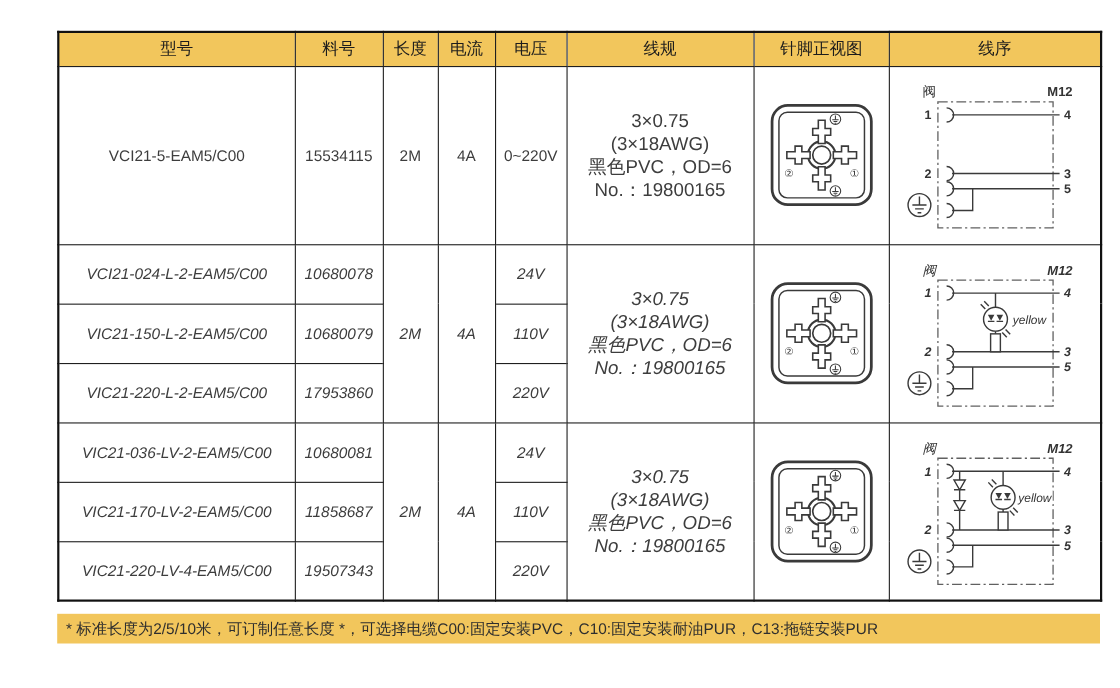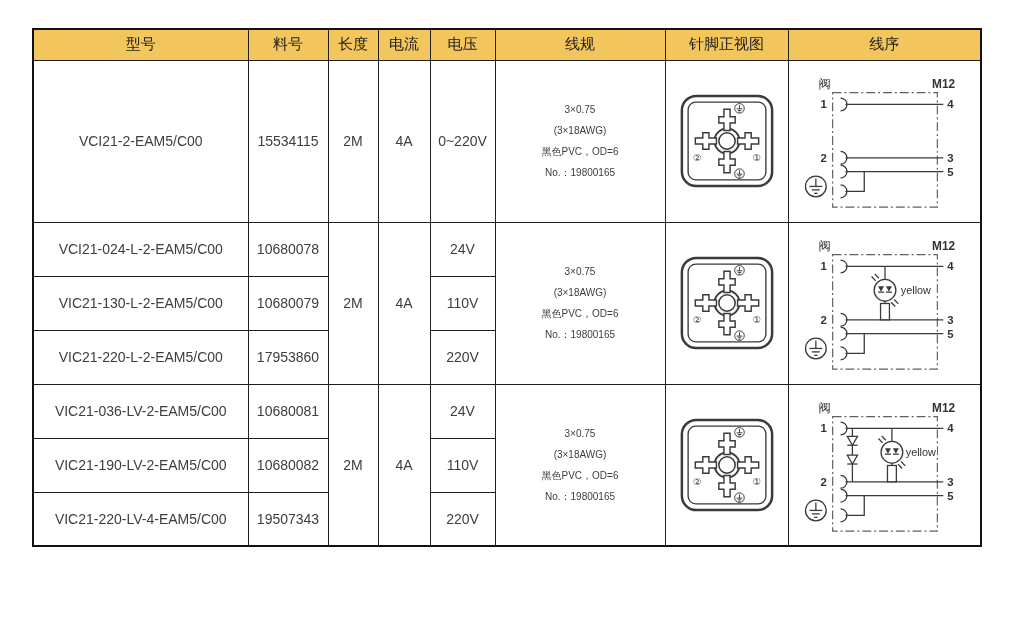--- a/index.html
+++ b/index.html
@@ -3,28 +3,28 @@
 <meta charset="utf-8">
 <style>
   :root{
     --header-bg:#F2C65C; --footnote-bg:#F2C65C; --border:#1f1f1f; --text:#3d3d3d; --diagram:#3a3a3a;
   }
   *{box-sizing:border-box; margin:0; padding:0;}
   body{
     width:1018px; height:625px; background:#fff; overflow:hidden;
     font-family:"Liberation Sans","DejaVu Sans",sans-serif; color:var(--text);
   }
-  .page{margin:28px 0 0 32px; width:820px;}
+  .page{margin:28px 0 0 52px; width:820px;}
   table.spec{border-collapse:collapse; table-layout:fixed; width:948px; border:2px solid #111;}
   th,td{border:1px solid var(--border); text-align:center; vertical-align:middle; overflow:hidden;}
   th{background:var(--header-bg); font-size:15px; font-weight:500; color:#1c1c1c; height:31px;}
   tr.r-tall{height:162px;}
-  tr.r-std{height:54px;}
+  tr.r-std{height:54px;font-style:italic;}
   td{font-size:14px; color:var(--text); background:#fff;}
-  .wire-spec div{line-height:21px; font-size:10px;}
+  .wire-spec div{line-height:21px; font-size:17px;}
   .pin-cell svg, .wiring-cell svg{display:block; margin:0 auto;}
   .wiring-cell{padding:0;}
   
   .wire{stroke:var(--diagram); stroke-width:1.3; fill:none;}
   .dashbox{fill:none; stroke:#606060; stroke-width:1.2; stroke-dasharray:9 3 2 3;}
   .sv-t{font-size:12.5px; fill:#333; stroke:none;}
   .sv-b{font-weight:600; font-size:12px;}
   .sv-n{font-size:11.5px; font-weight:600; fill:#333; stroke:none;}
   .sv-y{font-size:11px; fill:#333; stroke:none;}
   .ledtri{fill:var(--diagram); stroke:none;}
@@ -57,21 +57,21 @@
       <th>料号</th>
       <th>长度</th>
       <th>电流</th>
       <th>电压</th>
       <th>线规</th>
       <th>针脚正视图</th>
       <th>线序</th>
     </tr>
 
     <tr class="r-tall">
-      <td>VCI21-2-EAM5/C00</td>
+      <td>VCI21-5-EAM5/C00</td>
       <td>15534115</td>
       <td>2M</td>
       <td>4A</td>
       <td>0~220V</td>
       <td class="wire-spec">
         <div>3×0.75</div>
         <div>(3×18AWG)</div>
         <div>黑色PVC，OD=6</div>
         <div>No.：19800165</div>
       </td>
@@ -226,21 +226,21 @@
             <circle cx="27" cy="127" r="10.5"></circle>
                 <line x1="27" y1="119" x2="27" y2="127"></line>
                 <line x1="20.5" y1="127" x2="33.5" y2="127"></line>
                 <line x1="23" y1="130.5" x2="31" y2="130.5"></line>
                 <line x1="25.3" y1="134" x2="28.7" y2="134"></line>
           </g>
         </svg>
       </td>
     </tr>
     <tr class="r-std">
-      <td>VIC21-130-L-2-EAM5/C00</td>
+      <td>VIC21-150-L-2-EAM5/C00</td>
       <td>10680079</td>
       <td>110V</td>
     </tr>
     <tr class="r-std">
       <td>VIC21-220-L-2-EAM5/C00</td>
       <td>17953860</td>
       <td>220V</td>
     </tr>
 
     <tr class="r-std">
@@ -338,25 +338,28 @@
             <circle cx="27" cy="127" r="10.5"></circle>
                 <line x1="27" y1="119" x2="27" y2="127"></line>
                 <line x1="20.5" y1="127" x2="33.5" y2="127"></line>
                 <line x1="23" y1="130.5" x2="31" y2="130.5"></line>
                 <line x1="25.3" y1="134" x2="28.7" y2="134"></line>
           </g>
         </svg>
       </td>
     </tr>
     <tr class="r-std">
-      <td>VIC21-190-LV-2-EAM5/C00</td>
-      <td>10680082</td>
+      <td>VIC21-170-LV-2-EAM5/C00</td>
+      <td>11858687</td>
       <td>110V</td>
     </tr>
     <tr class="r-std">
       <td>VIC21-220-LV-4-EAM5/C00</td>
       <td>19507343</td>
       <td>220V</td>
     </tr>
   </tbody>
     </table>
 
+  <div class="footnote">
+    <span>* 标准长度为2/5/10米，可订制任意长度 *，可选择电缆C00:固定安装PVC，C10:固定安装耐油PUR，C13:拖链安装PUR</span>
+  </div>
 </div>
 
 </body></html>

